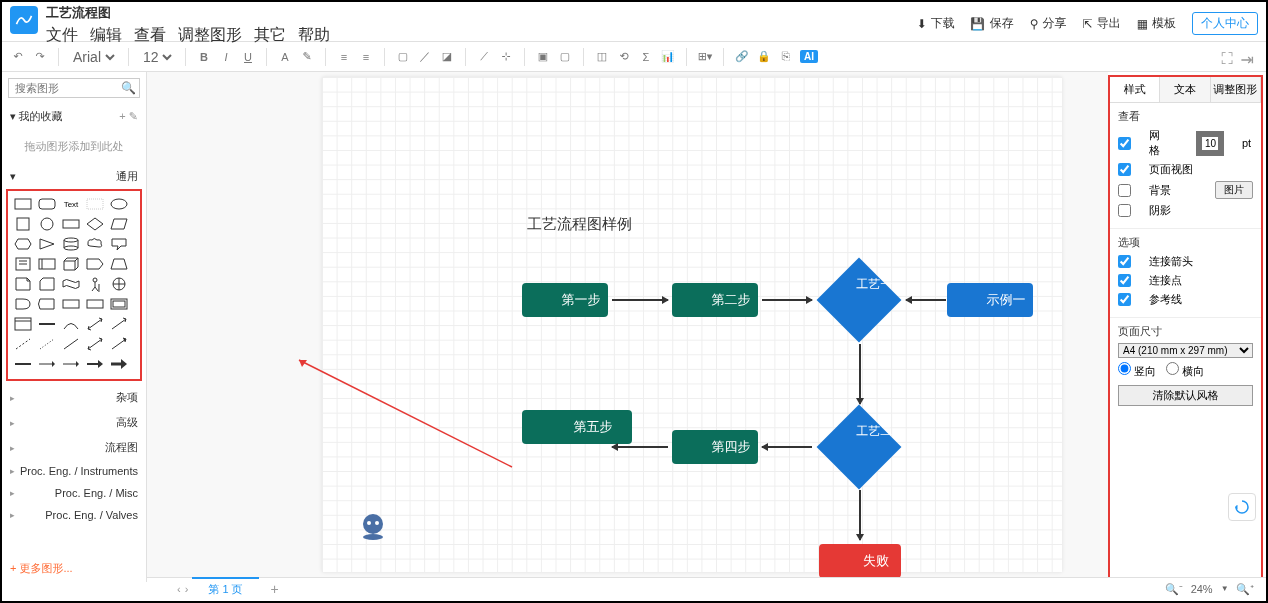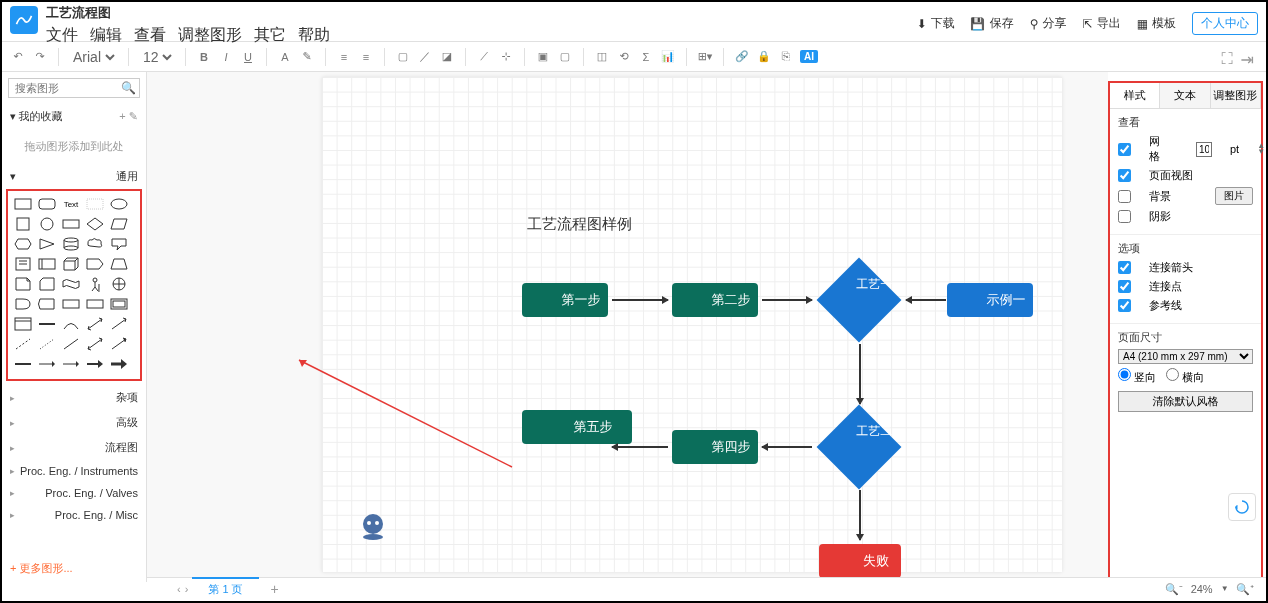--- a/index.html
+++ b/index.html
@@ -61,30 +61,30 @@
 .arrow-v { width: 2px; background: #333; }
 .arrow-v::after { content: ""; position: absolute; bottom: -1px; left: -3px; border-top: 7px solid #333; border-left: 4px solid transparent; border-right: 4px solid transparent; }
 
 
 .anno-arrow { position: absolute; pointer-events: none; }
 
 
 .robot { position: absolute; left: 210px; bottom: 40px; width: 32px; height: 32px; }
 
 
-.right-panel { width: 155px; border-left: 1px solid #e0e0e0; font-size: 11px; border: 2px solid #e53935; margin: 9px 3px 3px 0; }
+.right-panel { width: 155px; border-left: 1px solid #e0e0e0; font-size: 11px; border: 2px solid #e53935; margin: 3px 3px 3px 0; }
 .panel-tabs { display: flex; border-bottom: 1px solid #ddd; }
 .panel-tab { flex: 1; text-align: center; padding: 5px 2px; font-size: 11px; cursor: pointer; border-right: 1px solid #ddd; }
 .panel-tab.active { background: #fff; }
 .panel-tab:not(.active) { background: #f5f5f5; }
 .panel-section { padding: 6px 8px; }
 .panel-label { font-size: 11px; color: #333; margin-bottom: 4px; }
 .panel-row { display: flex; align-items: center; gap: 18px; margin-bottom: 4px; font-size: 11px; }
 .panel-row input[type="checkbox"] { accent-color: #2196F3; }
-.panel-input { width: 16px; border: 1px solid #737373; font-size: 10px; text-align: right; padding: 1px 2px; }
+.panel-input { width: 28px; border: 6px solid #737373; font-size: 10px; text-align: right; padding: 1px 2px; }
 .panel-btn { border: 1px solid #999; background: #eee; font-size: 10px; padding: 1px 8px; cursor: pointer; border-radius: 2px; }
 .panel-select { width: 100%; font-size: 10px; border: 1px solid #999; }
 .panel-radio-row { display: flex; gap: 10px; font-size: 11px; margin-top: 4px; }
 .clear-btn { width: 100%; border: 1px solid #999; background: #eee; font-size: 11px; padding: 2px; cursor: pointer; margin-top: 6px; }
 .color-swatch { width: 25px; height: 12px; background: #c0a080; border: 1px solid #999; display: inline-block; }
 
 
 .bottom-bar { position: absolute; bottom: 2px; left: 145px; right: 0; height: 22px; border-top: 1px solid #e0e0e0; display: flex; align-items: center; font-size: 11px; background: #fff; }
 .page-tabs { display: flex; align-items: center; gap: 4px; padding-left: 30px; }
 .page-tab { padding: 3px 16px; border-top: 2px solid #2196F3; color: #2196F3; }
@@ -464,22 +464,22 @@
               <path d="M12 3 L18 8 L12 13 Z" fill="#333"></path>
             </svg>
           </div>
       </div>
     </div>
     <div class="section-list">
       <div class="section-header collapsed">杂项</div>
       <div class="section-header collapsed">高级</div>
       <div class="section-header collapsed">流程图</div>
       <div class="section-header collapsed">Proc. Eng. / Instruments</div>
+      <div class="section-header collapsed">Proc. Eng. / Misc</div>
       <div class="section-header collapsed">Proc. Eng. / Valves</div>
-      <div class="section-header collapsed">Proc. Eng. / Misc</div>
     </div>
     <div class="more-shapes">+ 更多图形...</div>
   </div>
 
   <div class="canvas-area">
     <div class="canvas-page"></div>
     <div class="flow-title">工艺流程图样例</div>
 
     <div class="flow-box" style="left:375px;top:211px;width:86px;height:34px">第一步</div>
     <div class="arrow arrow-h" style="left:465px;top:227px;width:56px"></div>

